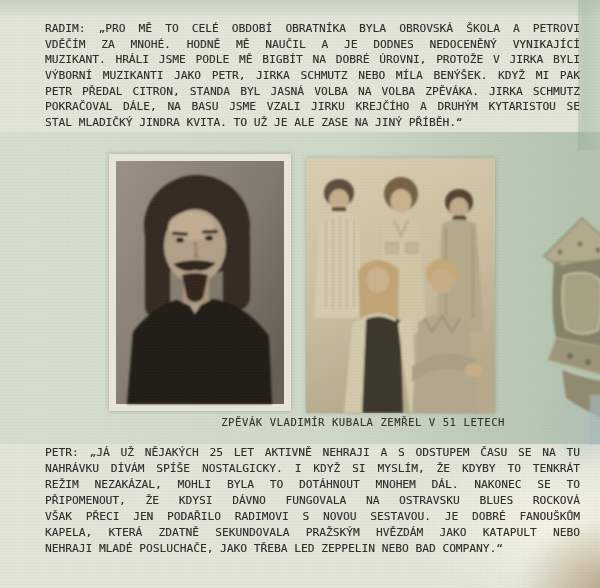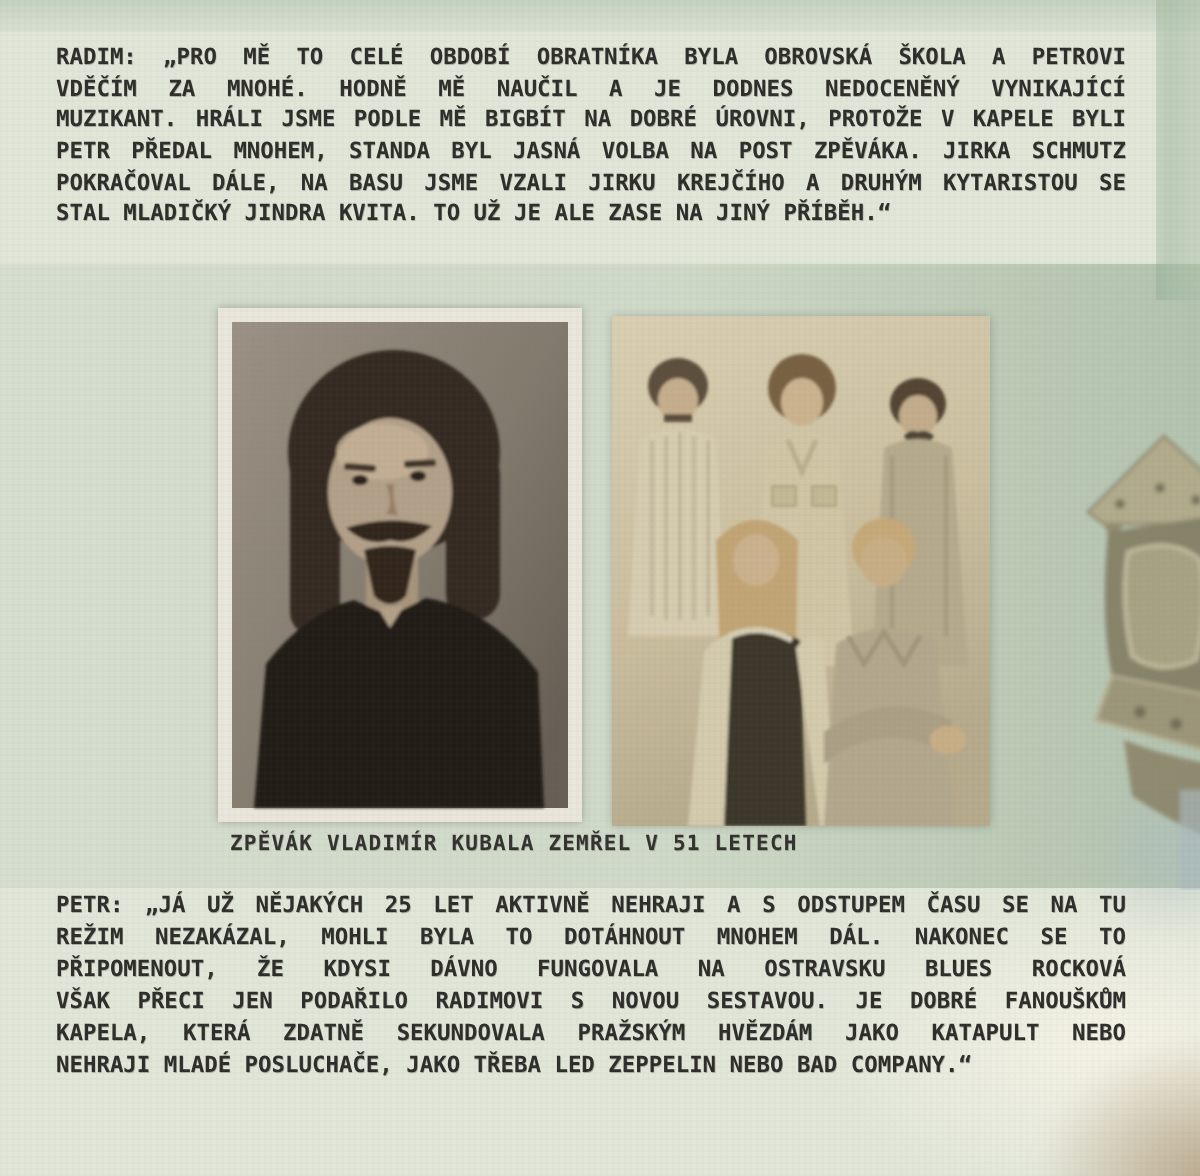--- a/index.html
+++ b/index.html
@@ -20,29 +20,29 @@
     background:radial-gradient(ellipse at 60% 50%,rgba(248,245,232,.85),rgba(248,245,232,0) 70%);filter:blur(6px);}
   .blotch-tan{left:520px;top:520px;width:120px;height:100px;border-radius:40%;
     background:radial-gradient(ellipse at 70% 70%,rgba(164,134,98,.65),rgba(164,134,98,0) 72%);filter:blur(5px);}
   .blotch-tan2{left:545px;top:380px;width:80px;height:90px;border-radius:50%;
     background:radial-gradient(ellipse,rgba(173,190,194,.5),rgba(173,190,194,0) 70%);filter:blur(5px);}
   .texture{left:0;top:0;width:600px;height:588px;opacity:.55;
     background:
       repeating-linear-gradient(0deg,rgba(110,125,105,.06) 0 1px,transparent 1px 3px),
       repeating-linear-gradient(90deg,rgba(110,125,105,.05) 0 1px,transparent 1px 3px);}
   
-  .para{position:absolute;left:28px;width:535px;color:#2e2d2a;
-    font-size:11.2px;font-weight:bold;letter-spacing:0;}
+  .para{position:absolute;left:45px;width:535px;color:#2e2d2a;
+    font-size:11.2px;font-weight:normal;letter-spacing:0;}
   .tline{display:block;height:15.7px;line-height:15.7px;
     text-align:justify;text-align-last:justify;white-space:nowrap;
     text-shadow:.3px .3px 0 rgba(70,70,65,.35);}
   .para.petr .tline{height:16px;line-height:16px;}
   .tline.last{text-align-last:left;}
   .caption{position:absolute;left:115px;top:416px;width:390px;
-    text-align:left;color:#33322f;font-size:10.5px;font-weight:bold;letter-spacing:.6px;
+    text-align:right;color:#33322f;font-size:10.5px;font-weight:normal;letter-spacing:.6px;
     text-shadow:.3px .3px 0 rgba(70,70,65,.35);}
   
   .photo{position:absolute;display:block;}
   .photo-portrait{left:109px;top:154px;width:182px;height:257px;
     box-shadow:0 0 4px rgba(60,70,55,.35);}
   .photo-band{left:306px;top:158px;width:189px;height:255px;
     box-shadow:0 0 4px rgba(60,70,55,.3);}
   .lantern{position:absolute;right:-6px;top:210px;width:64px;height:235px;opacity:.9;}
 </style>
 </head>
@@ -51,22 +51,23 @@
 <div class="layer band-top"></div>
 <div class="layer band-mid"></div>
 <div class="layer strip-right-top"></div>
 <div class="layer wash-bottom-cream"></div>
 <div class="layer blotch-tan2"></div>
 <div class="layer blotch-tan"></div>
 
 <div class="para radim" style="top:21px;">
   <span class="tline">RADIM: „PRO MĚ TO CELÉ OBDOBÍ OBRATNÍKA BYLA OBROVSKÁ ŠKOLA A PETROVI</span>
   <span class="tline">VDĚČÍM ZA MNOHÉ. HODNĚ MĚ NAUČIL A JE DODNES NEDOCENĚNÝ VYNIKAJÍCÍ</span>
-  <span class="tline">MUZIKANT. HRÁLI JSME PODLE MĚ BIGBÍT NA DOBRÉ ÚROVNI, PROTOŽE V KAPELE BYLI</span>
-  <span class="tline">PETR PŘEDAL MNOHEM, STANDA BYL JASNÁ VOLBA NA POST ZPĚVÁKA. JIRKA SCHMUTZ</span>
+  <span class="tline">MUZIKANT. HRÁLI JSME PODLE MĚ BIGBÍT NA DOBRÉ ÚROVNI, PROTOŽE V JIRKA BYLI</span>
+  <span class="tline">VÝBORNÍ MUZIKANTI JAKO PETR, JIRKA SCHMUTZ NEBO MÍLA BENÝŠEK. KDYŽ MI PAK</span>
+  <span class="tline">PETR PŘEDAL CITRON, STANDA BYL JASNÁ VOLBA NA VOLBA ZPĚVÁKA. JIRKA SCHMUTZ</span>
   <span class="tline">POKRAČOVAL DÁLE, NA BASU JSME VZALI JIRKU KREJČÍHO A DRUHÝM KYTARISTOU SE</span>
   <span class="tline last">STAL MLADIČKÝ JINDRA KVITA. TO UŽ JE ALE ZASE NA JINÝ PŘÍBĚH.“</span>
 </div>
 
 <svg class="photo photo-portrait" viewBox="0 0 182 257" role="img">
   <defs>
     <linearGradient id="pbg" x1="0" y1="0" x2="1" y2="0.8">
       <stop offset="0" stop-color="#9b9184"></stop>
         <stop offset="0.6" stop-color="#837a6e"></stop>
         <stop offset="1" stop-color="#675f55"></stop>
@@ -165,20 +166,21 @@
       <circle cx="46" cy="152" r="3" fill="#6f6850"></circle>
     <path d="M20 160 Q40 168 64 172 L64 210 Q42 200 24 188 Z" fill="#8c856a"></path>
     <rect x="48" y="185" width="16" height="50" fill="#a9bac0" opacity="0.65"></rect>
   </g>
 </svg>
 
 <div class="caption">ZPĚVÁK VLADIMÍR KUBALA ZEMŘEL V 51 LETECH</div>
 
 <div class="para petr" style="top:445px;">
   <span class="tline">PETR: „JÁ UŽ NĚJAKÝCH 25 LET AKTIVNĚ NEHRAJI A S ODSTUPEM ČASU SE NA TU</span>
+  <span class="tline">NAHRÁVKU DÍVÁM SPÍŠE NOSTALGICKY. I KDYŽ SI MYSLÍM, ŽE KDYBY TO TENKRÁT</span>
   <span class="tline">REŽIM NEZAKÁZAL, MOHLI BYLA TO DOTÁHNOUT MNOHEM DÁL. NAKONEC SE TO</span>
   <span class="tline">PŘIPOMENOUT, ŽE KDYSI DÁVNO FUNGOVALA NA OSTRAVSKU BLUES ROCKOVÁ</span>
   <span class="tline">VŠAK PŘECI JEN PODAŘILO RADIMOVI S NOVOU SESTAVOU. JE DOBRÉ FANOUŠKŮM</span>
   <span class="tline">KAPELA, KTERÁ ZDATNĚ SEKUNDOVALA PRAŽSKÝM HVĚZDÁM JAKO KATAPULT NEBO</span>
   <span class="tline last">NEHRAJI MLADÉ POSLUCHAČE, JAKO TŘEBA LED ZEPPELIN NEBO BAD COMPANY.“</span>
 </div>
 
 <div class="layer texture"></div>
 
 </body></html>

